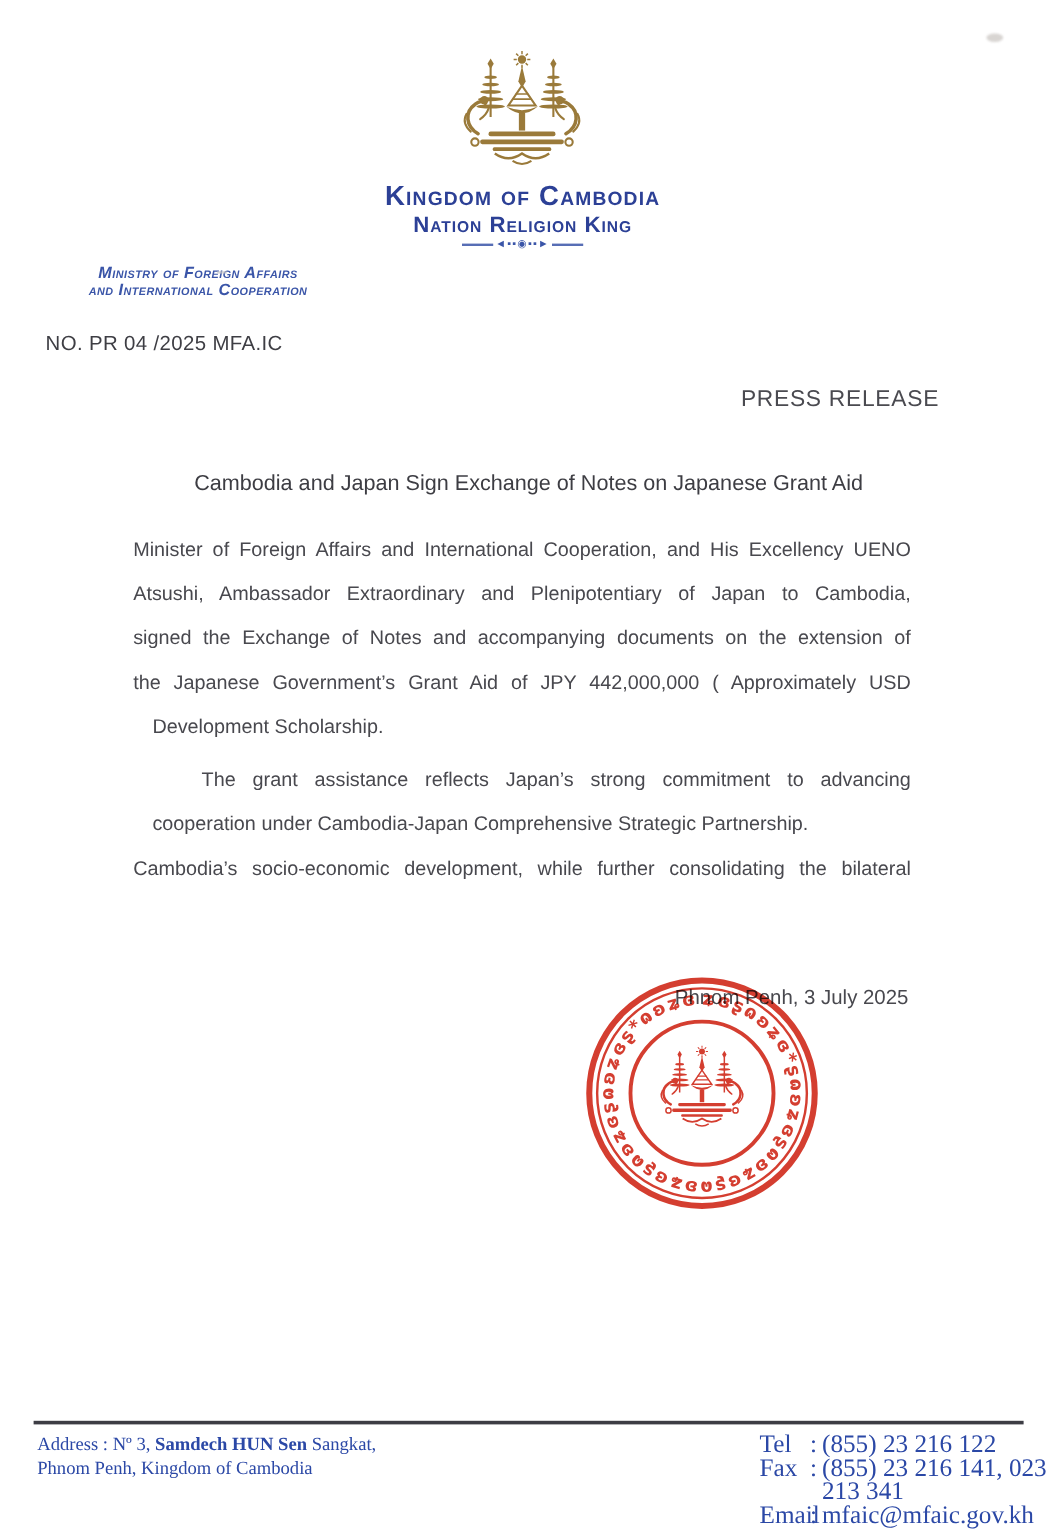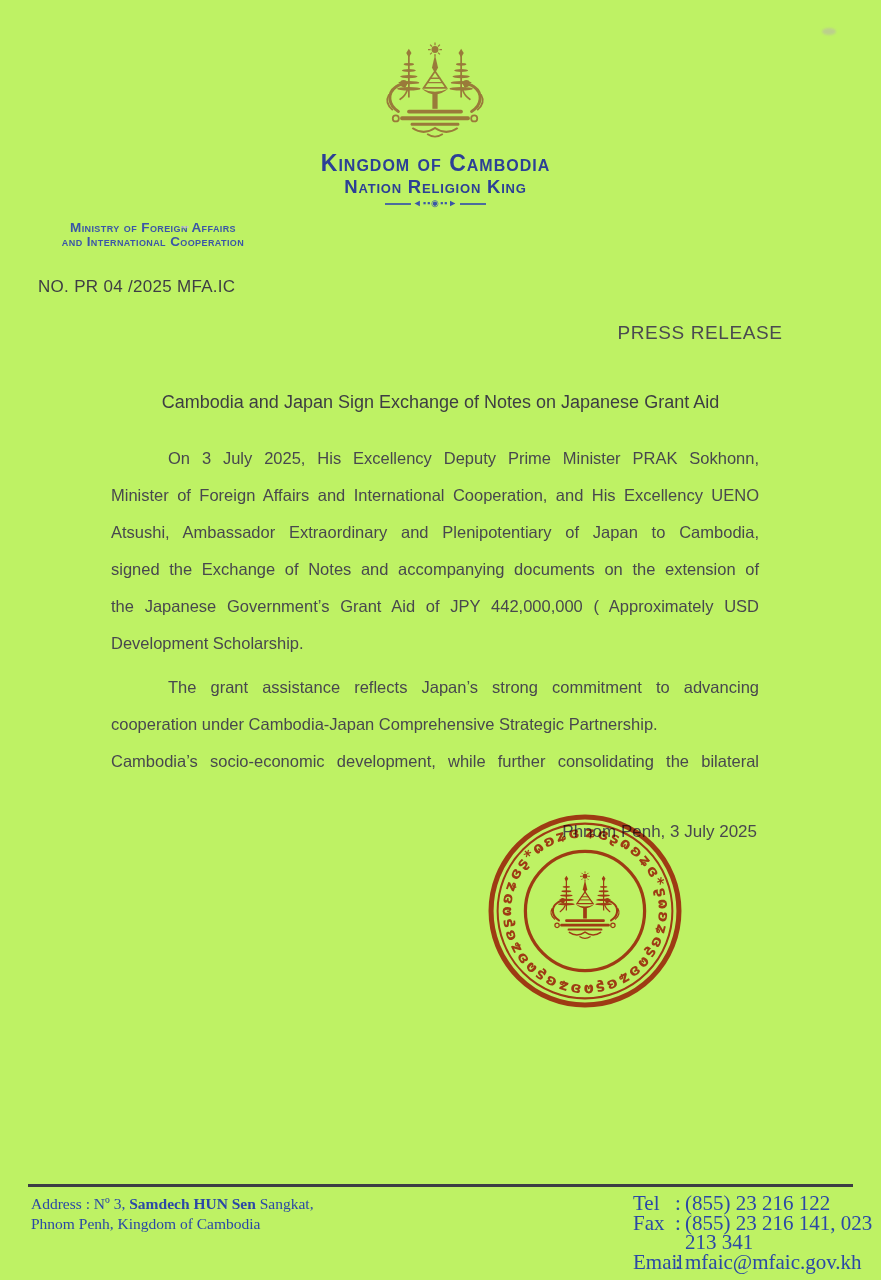--- a/index.html
+++ b/index.html
@@ -4,21 +4,21 @@
 <style>
   * { margin: 0; padding: 0; box-sizing: border-box; }
   html, body { background: #e8e8e8; }
   body { font-family: "Liberation Sans", sans-serif; }
 
   .page {
     position: relative;
     width: 881px;
     height: 1280px;
     margin: 0 auto;
-    background: #bef264;
+    background: #ffffff;
     overflow: hidden;
   }
 
   
   .crest {
     position: absolute;
     left: 374px; top: 38px;
     width: 122px; height: 112px;
     color: #9a7a3a;
   }
@@ -49,28 +49,29 @@
     left: 0; top: 199px; width: 871px;
     display: flex; align-items: center; justify-content: center;
     color: #3a55a8;
   }
   .ornament-row .rule { width: 26px; height: 2px; background: #3a55a8; opacity: .85; }
   .ornament-row .glyphs { font-size: 9px; letter-spacing: 1px; line-height: 9px; padding: 0 2px; }
 
   
   .ministry {
     position: absolute;
-    left: 28px; top: 221px; width: 250px;
+    left: 40px; top: 221px; width: 250px;
     text-align: center;
     font-variant: small-caps;
     font-weight: bold;
     font-size: 13.5px;
     line-height: 13.5px;
     letter-spacing: 0.4px;
     color: #3a55a8;
+    font-style: italic;
   }
 
   .refno {
     position: absolute;
     left: 38px; top: 277px;
     font-size: 17px;
     letter-spacing: 0.3px;
     color: #3e3e44;
   }
 
@@ -100,21 +101,21 @@
     color: #48484e;
   }
   .para { display: block; }
   .para + .para { margin-top: 7px; }
   .jline {
     display: block;
     text-align: justify;
     text-align-last: justify;
   }
   .jline.first { text-indent: 57px; }
-  .jline.last  { text-align-last: left; }
+  .jline.last  { text-align-last: left; margin-left: 16px; }
 
   .dateline {
     position: absolute;
     right: 124px; top: 822px;
     font-size: 17px;
     color: #48484e;
   }
 
   
   .stamp {
@@ -260,21 +261,20 @@
   </div>
 
   <div class="refno">NO. PR 04 /2025 MFA.IC</div>
 
   <div class="press-release">PRESS RELEASE</div>
 
   <div class="doc-title">Cambodia and Japan Sign Exchange of Notes on Japanese Grant Aid</div>
 
   <div class="body-block">
     <p class="para">
-      <span class="jline first">On 3 July 2025, His Excellency Deputy Prime Minister PRAK Sokhonn,</span>
       <span class="jline">Minister of Foreign Affairs and International Cooperation, and His Excellency UENO</span>
       <span class="jline">Atsushi, Ambassador Extraordinary and Plenipotentiary of Japan to Cambodia,</span>
       <span class="jline">signed the Exchange of Notes and accompanying documents on the extension of</span>
       <span class="jline">the Japanese Government’s Grant Aid of JPY 442,000,000 ( Approximately USD</span>
       <span class="jline last">Development Scholarship.</span>
     </p>
     <p class="para">
       <span class="jline first">The grant assistance reflects Japan’s strong commitment to advancing</span>
       <span class="jline last">cooperation under Cambodia-Japan Comprehensive Strategic Partnership.</span>
       <span class="jline">Cambodia’s socio-economic development, while further consolidating the bilateral</span>

